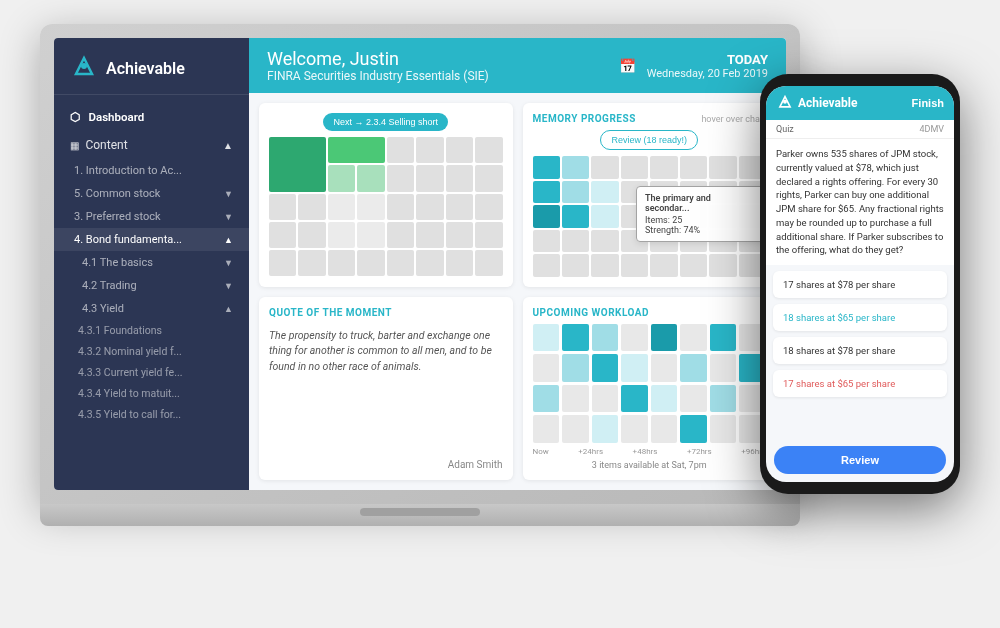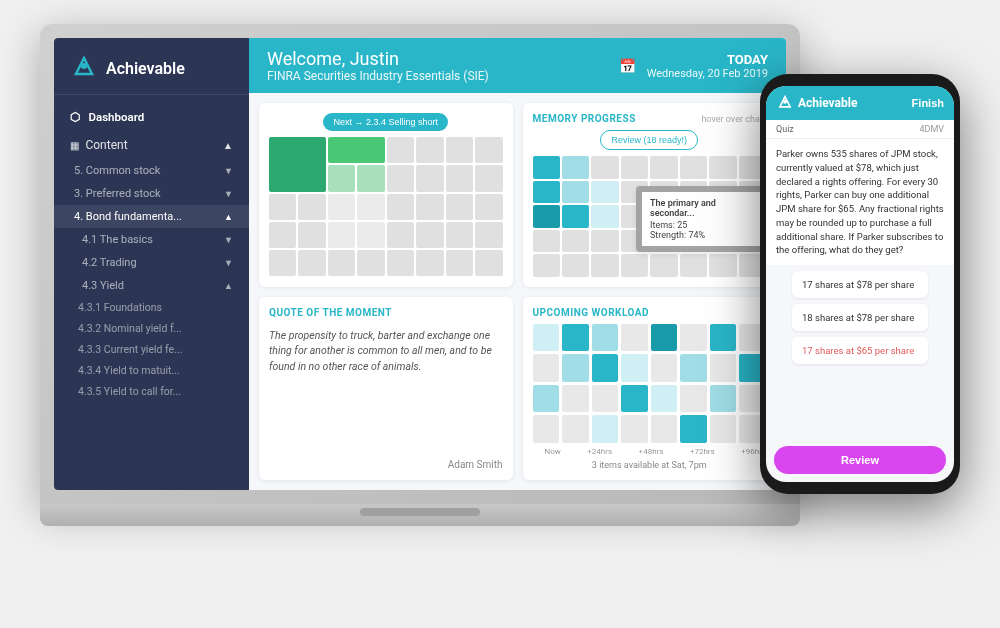--- a/index.html
+++ b/index.html
@@ -288,21 +288,21 @@
       grid-template-columns: repeat(8, 1fr);
       grid-template-rows: repeat(5, 1fr);
       gap: 2px;
       width: 100%;
       height: 100%;
     }
     .mem-tooltip {
       position: absolute;
       right: 0; top: 30px;
       background: rgba(255,255,255,0.95);
-      border: 6px solid #a3a3a3;
+      border: 1px solid #a3a3a3;
       border-radius: 4px;
       padding: 6px 8px;
       font-size: 9px;
       color: #444;
       box-shadow: 0 2px 6px rgba(0,0,0,0.1);
       z-index: 2;
       width: 130px;
     }
     .mem-tooltip .tt-title { font-weight: 600; margin-bottom: 2px; }
 
@@ -338,21 +338,20 @@
     .wl-teal-light { background: #a0dde6; }
     .wl-teal-xlight { background: #d0eff4; }
     .wl-gray { background: #e8e8e8; }
 
     .workload-labels {
       display: flex;
       justify-content: space-between;
       font-size: 8px;
       color: #999;
       margin-top: 4px;
-      margin-left: 12px;
     }
     .workload-note {
       font-size: 9px;
       color: #888;
       text-align: center;
       margin-top: 4px;
     }
 
     
     .phone {
@@ -426,21 +425,21 @@
       color: #333;
       line-height: 1.45;
       background: #fff;
       flex: 0 0 auto;
     }
 
     .phone-answers {
       flex: 1;
       display: flex;
       flex-direction: column;
-      padding: 6px 26px;
+      padding: 6px 7px;
       gap: 6px;
     }
 
     .phone-answer {
       background: #fff;
       border-radius: 6px;
       padding: 8px 10px;
       font-size: 9.5px;
       color: #333;
       box-shadow: 0 1px 3px rgba(0,0,0,0.08);
@@ -448,21 +447,21 @@
     }
     .phone-answer.correct {
       color: #29b6c8;
     }
     .phone-answer.wrong {
       color: #e05a5a;
     }
 
     .phone-review-btn {
       margin: 0 8px 8px;
-      background: #d946ef;
+      background: #3b82f6;
       color: #fff;
       border: none;
       border-radius: 20px;
       padding: 8px;
       font-size: 11px;
       font-weight: 600;
       cursor: pointer;
       text-align: center;
     }
   </style>
@@ -490,20 +489,23 @@
             </div>
             <div class="nav-section">
               <span style="display:flex;align-items:center;gap:6px;">
                 <span style="font-size:10px;">▦</span>
                 <span>Content</span>
               </span>
               <span class="arrow">▲</span>
             </div>
 
             <div class="nav-sub-item">
+              <span>1. Introduction to Ac...</span>
+            </div>
+            <div class="nav-sub-item">
               <span>5. Common stock</span>
               <span class="arr">▼</span>
             </div>
             <div class="nav-sub-item">
               <span>3. Preferred stock</span>
               <span class="arr">▼</span>
             </div>
             <div class="nav-sub-item active-section">
               <span>4. Bond fundamenta...</span>
               <span class="arr">▲</span>
@@ -749,20 +751,21 @@
 
       <div class="phone-quiz-info">
         <span class="phone-quiz-label">Quiz</span>
         <span class="phone-quiz-id">4DMV</span>
       </div>
 
       <div class="phone-question">Parker owns 535 shares of JPM stock, currently valued at $78, which just declared a rights offering. For every 30 rights, Parker can buy one additional JPM share for $65. Any fractional rights may be rounded up to purchase a full additional share. If Parker subscribes to the offering, what do they get?</div>
 
       <div class="phone-answers">
         <div class="phone-answer">17 shares at $78 per share</div>
+        <div class="phone-answer correct">18 shares at $65 per share</div>
         <div class="phone-answer">18 shares at $78 per share</div>
         <div class="phone-answer wrong">17 shares at $65 per share</div>
       </div>
 
       <button class="phone-review-btn">Review</button>
     </div>
   </div>
 
 </div>
 

